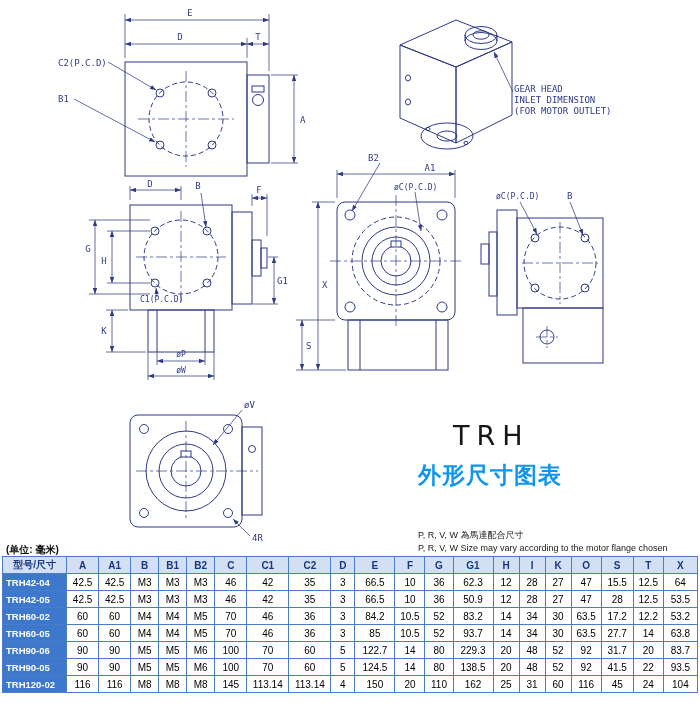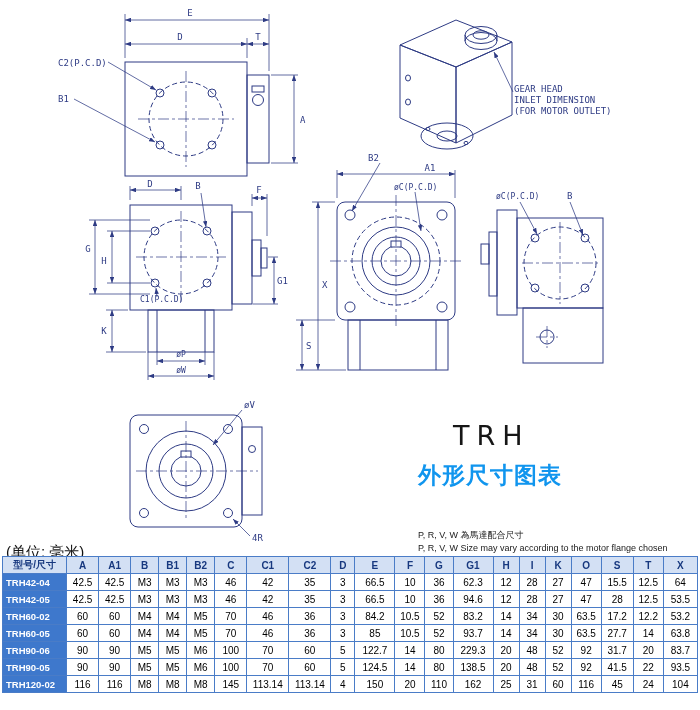--- a/index.html
+++ b/index.html
@@ -13,21 +13,21 @@
   .v .thin, .thin { stroke-width: 0.75; }
   .dash { stroke-dasharray: 5 3; }
   .cl { stroke-width: 0.7; stroke-dasharray: 11 3 3 3; }
   .kw { fill: #ffffff; stroke: #2e3b84; stroke-width: 1; }
   svg text { fill: #2e3b84; stroke: none; font-family: "DejaVu Sans Mono", monospace; font-size: 9px; }
   svg text.sm { font-size: 8px; }
   svg text.series-title { font-family: "DejaVu Sans", sans-serif; font-size: 27px; fill: #161616; letter-spacing: 7px; }
   svg text.cn-title { font-family: "DejaVu Sans", sans-serif; font-size: 23px; font-weight: bold; fill: #1095ee; letter-spacing: 1px; }
   svg text.note { font-family: "Liberation Sans", sans-serif; font-size: 9px; fill: #1a1a1a; }
 
-  .unit-label { position: absolute; left: 6px; top: 543px; font-size: 15px; font-weight: normal; color: #111; }
+  .unit-label { position: absolute; left: 6px; top: 543px; font-size: 10px; font-weight: bold; color: #111; }
 
   table.dims { position: absolute; left: 2px; top: 556px; width: 696px;
                border-collapse: collapse; table-layout: fixed;
                font-family: "Liberation Sans", sans-serif; font-size: 10px; }
   table.dims th, table.dims td { border: 1px solid #4a7cc7; text-align: center;
                padding: 0; height: 17px; overflow: hidden; white-space: nowrap; }
   table.dims thead th { background: #d3e0f4; color: #17387f; font-weight: bold; }
   table.dims td.model { background: #3e78cc; color: #ffffff; font-weight: bold;
                text-align: left; padding-left: 3px; font-size: 9.5px; }
   table.dims td.boldcol { font-weight: normal; }
@@ -337,21 +337,21 @@
           <td>M3</td>
           <td>M3</td>
           <td>M3</td>
           <td>46</td>
           <td>42</td>
           <td>35</td>
           <td>3</td>
           <td>66.5</td>
           <td class="boldcol">10</td>
           <td>36</td>
-          <td>94.6</td>
+          <td>50.9</td>
           <td>12</td>
           <td>28</td>
           <td>27</td>
           <td>47</td>
           <td>28</td>
           <td>12.5</td>
           <td>53.5</td>
         </tr>
         <tr>
           <td class="model">TRH60-02</td>

